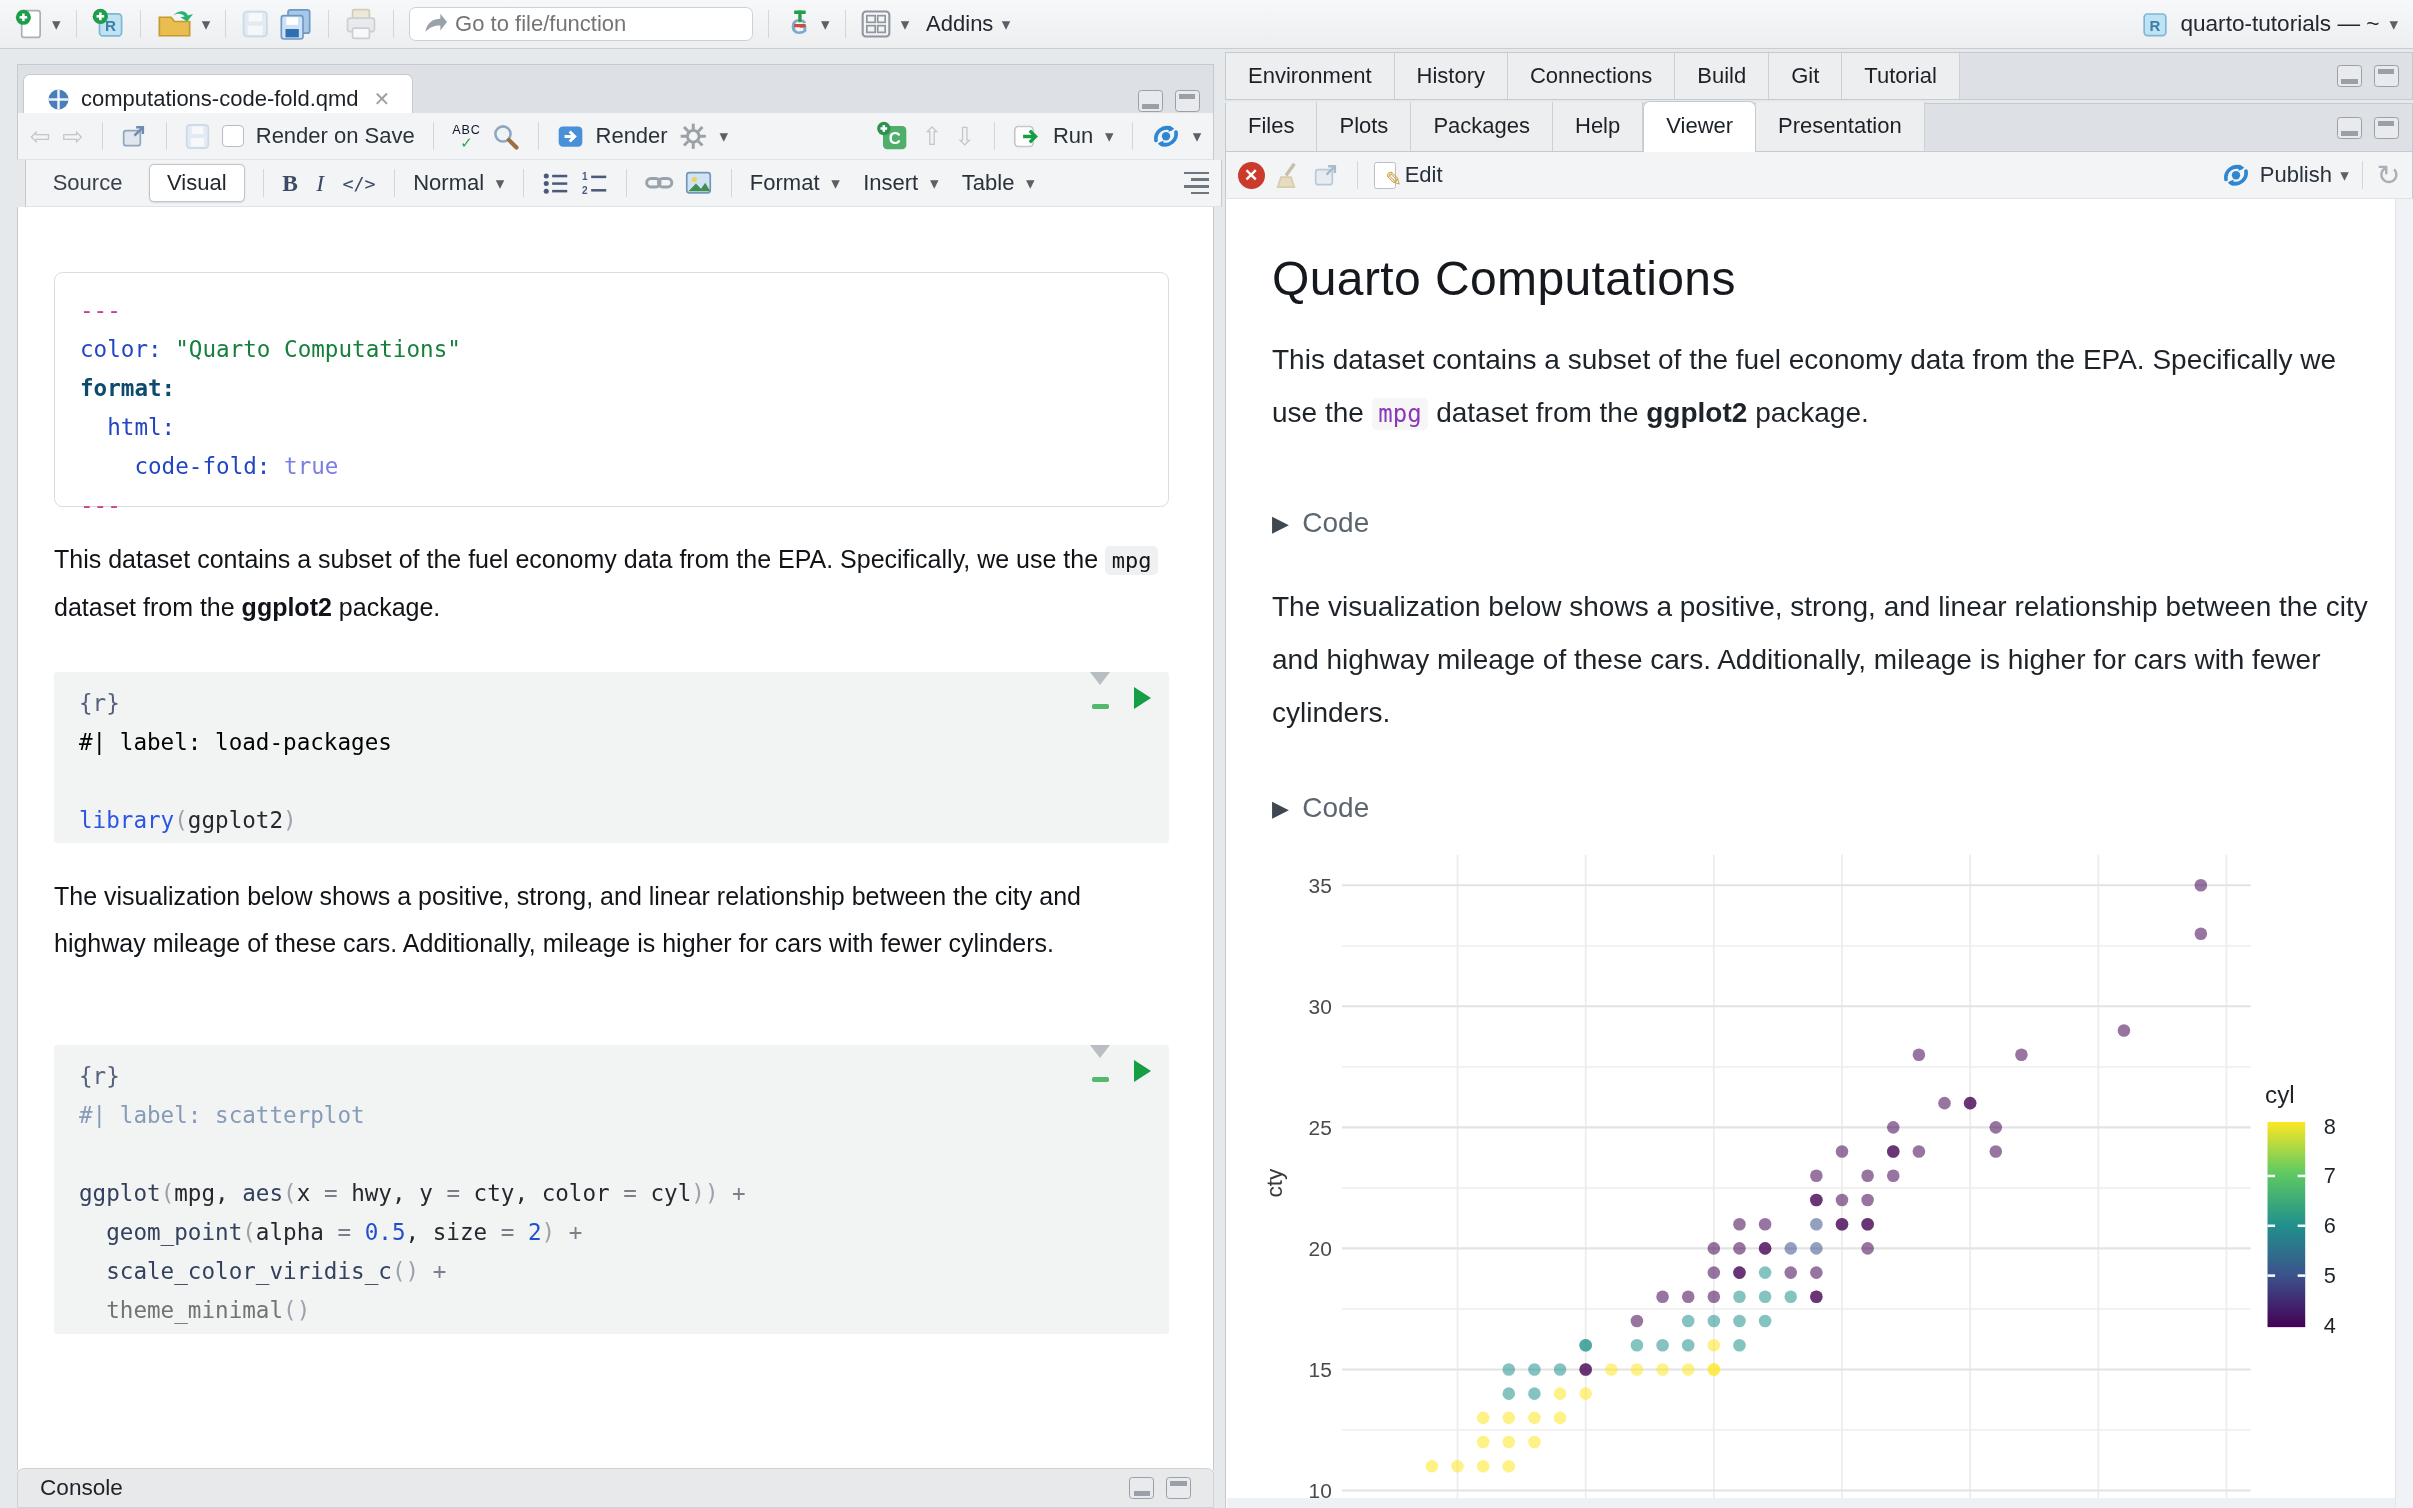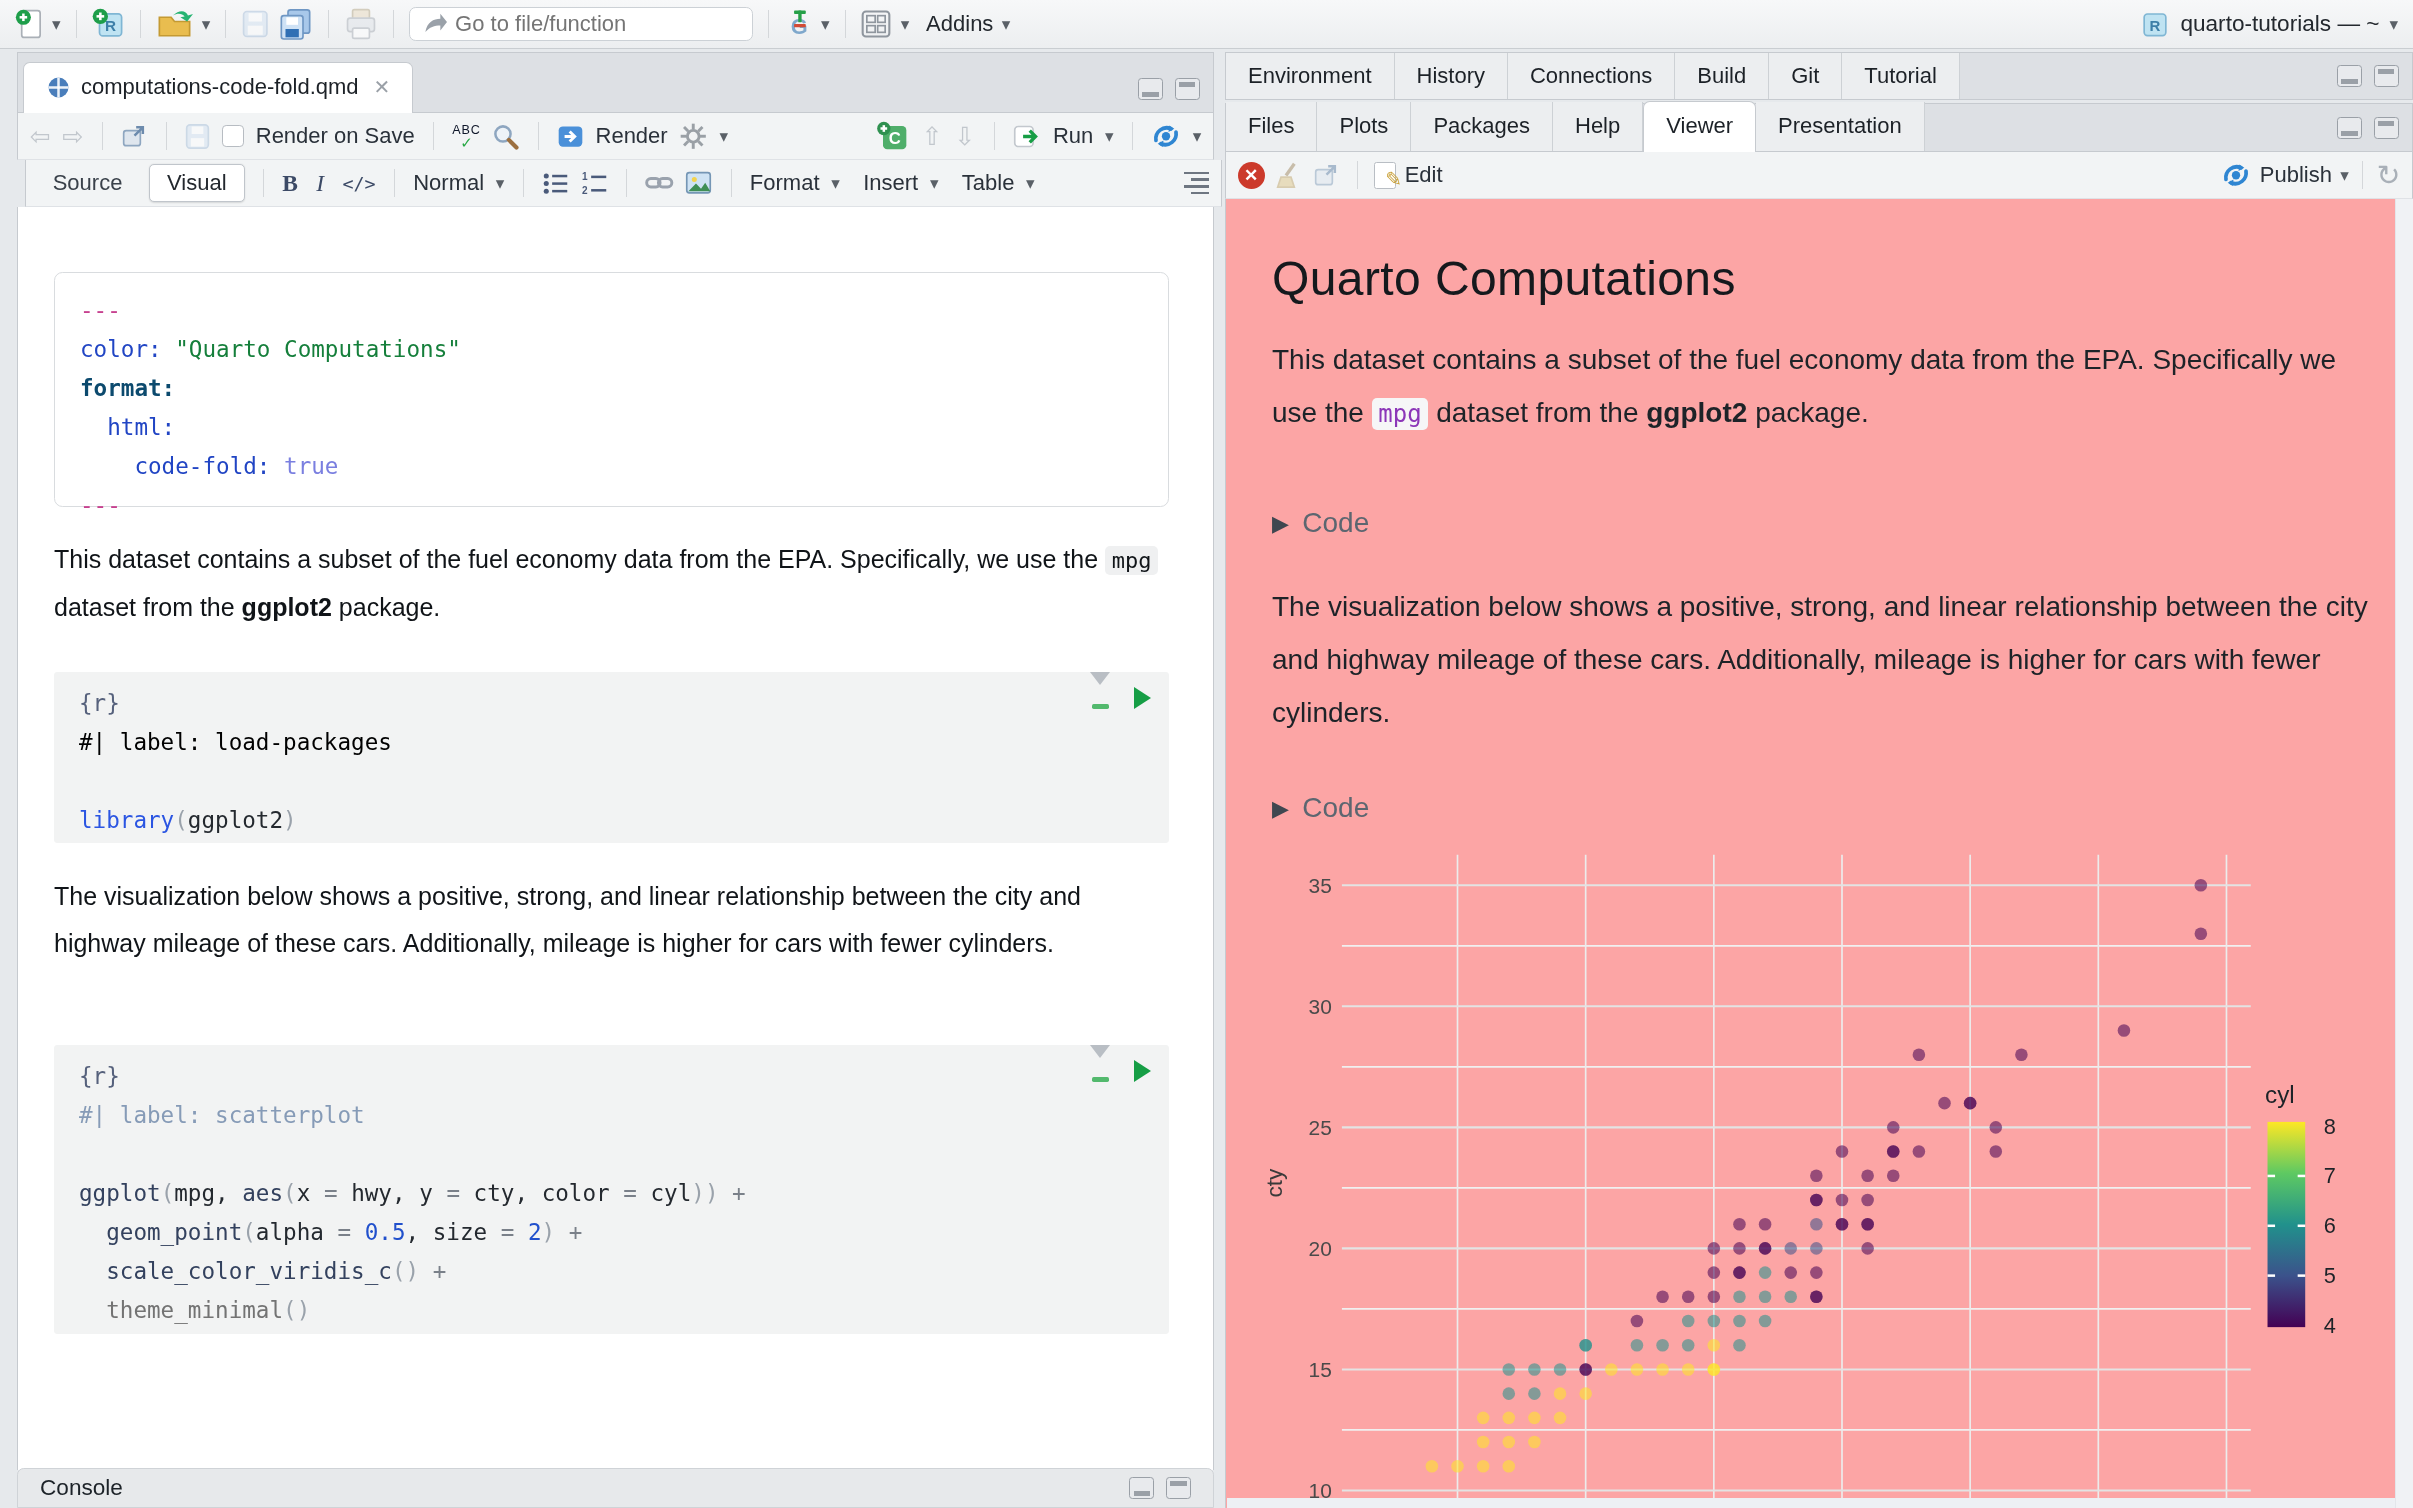--- a/index.html
+++ b/index.html
@@ -36,21 +36,21 @@
     background:#eceef0; display:flex; align-items:center; gap:10px; }
   .tab.active { background:#ffffff; border-top:0.8px solid #c6cacf; border-left:0.8px solid #c6cacf;
     border-right:0.8px solid #c6cacf; border-radius:6.7px 6.7px 0 0; margin-bottom:-0.8px; padding-bottom:12.6px; }
   .tab .close { color:#9aa0a7; font-size:20px; margin-left:5px; }
 
   
   .toolbar { background:#f2f4f5; border-left:0.8px solid #c6cacf; border-right:0.8px solid #c6cacf;
     border-bottom:0.8px solid #dfe2e6; display:flex; align-items:center; padding:0 11.7px; gap:11.7px; }
   #editor-toolbar1 { position:absolute; left:0; top:61px; width:1197px; height:47px; }
   #editor-toolbar2 { position:absolute; left:8px; top:108px; width:1197px; height:47px; }
-  #editor-tabbar { position:absolute; left:0; top:0; width:1197px; height:61px; }
+  #editor-tabbar { position:absolute; left:0; top:12px; width:1197px; height:61px; }
   .tbtxt { font-size:22px; color:#2a313a; }
   .checkbox { width:22px; height:22px; background:#fff; border:0.8px solid #b7bcc2; border-radius:4.2px; }
   .seg-source { font-size:22px; color:#3a414a; padding:5px 15px; }
   .seg-visual { font-size:22px; color:#23282e; background:#ffffff; border:0.8px solid #c0c5cb; border-radius:5px;
     padding:5px 17px; box-shadow:0 0.8px 1.7px rgba(0,0,0,.12); }
   .fmt-b { font-family:"Liberation Serif", serif; font-weight:bold; font-size:23.5px; color:#3c4a66; }
   .fmt-i { font-family:"Liberation Serif", serif; font-style:italic; font-size:23.5px; color:#3c4a66; }
   .fmt-code { font-family:"DejaVu Sans Mono", monospace; font-size:18.4px; color:#3c4a66; }
   .outline-icon { margin-left:auto; display:flex; flex-direction:column; gap:4.2px; }
   .outline-icon i { display:block; height:2.5px; background:#6e7681; }
@@ -79,21 +79,21 @@
   .updown .d { width:0;height:0;border-left:5.9px solid transparent;border-right:5.9px solid transparent;border-top:7.5px solid #7c838b; }
 
   #console-header { position:absolute; left:17px; top:1468px; width:1197px; height:40px; background:#e7e9eb;
     border:0.8px solid #cfd3d7; border-radius:6.7px 6.7px 0 0; display:flex; align-items:center; padding:0 22px; }
   #console-header .title { font-size:22.6px; color:#1d2329; }
 
   
   #top-right-strip { position:absolute; left:0; top:0; width:1188px; height:48px; }
   #bottom-right-tabs { position:absolute; left:0; top:51px; width:1188px; height:49px; }
   #viewer-toolbar { position:absolute; left:0; top:100px; width:1188px; height:47px; }
-  #viewer-content { position:absolute; left:0; top:147px; width:1188px; height:1310px; background:#fca5a5;
+  #viewer-content { position:absolute; left:0; top:147px; width:1188px; height:1310px; background:#ffffff;
     border-left:0.8px solid #c6cacf; border-right:0.8px solid #c6cacf; overflow:hidden; }
 
   #viewer-title { position:absolute; left:46px; top:52px; font-size:48px; font-weight:500; color:#15191d; letter-spacing:0.4px; }
   .vprose { position:absolute; left:46px; width:1098px; font-size:28px; line-height:53px; color:#1d2328; }
   .vchip { font-family:"DejaVu Sans Mono", monospace; font-size:24px; color:#8c36b8; background:#f6f6f7; border-radius:5px; padding:1.7px 6.7px; }
   .code-fold { position:absolute; left:46px; display:flex; align-items:center; gap:13.4px; font-size:28px; color:#5c6670; }
   .code-fold .tri { font-size:22px; color:#3f4750; font-family:"DejaVu Sans", sans-serif; }
 
   #chart-wrap { position:absolute; left:0px; top:649px; width:1170px; height:712px; }
   #scrollstrip { position:absolute; right:0; top:147px; width:18.4px; height:1310px; background:#f0f2f5; border-left:0.8px solid #e3e6ea; }

